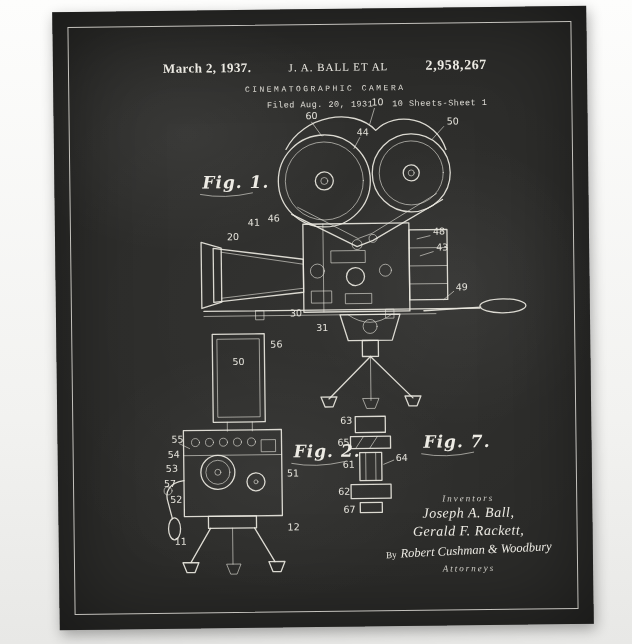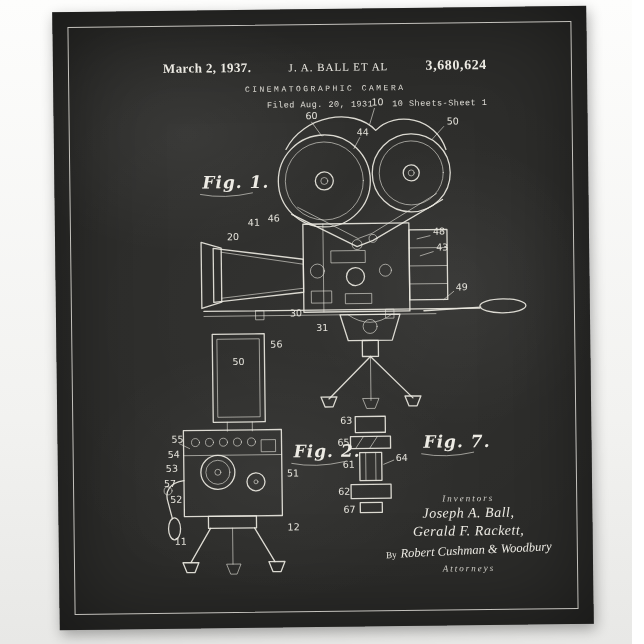--- a/index.html
+++ b/index.html
@@ -51,21 +51,21 @@
 <body>
 
 <div class="stage">
   <div class="poster">
     <div class="frame"></div>
 
     <div class="header">
       <div class="hrow1">
         <span class="date">March 2, 1937.</span>
         <span class="invname">J. A. BALL ET AL</span>
-        <span class="patnum">3,680,624</span>
+        <span class="patnum">2,958,267</span>
       </div>
       <div class="hrow2">
         <span>CINEMATOGRAPHIC CAMERA</span>
       </div>
       <div class="hrow3">
         <span class="filed">Filed Aug. 20, 1931</span>
         <span class="sheets">10 Sheets-Sheet 1</span>
       </div>
     </div>
 

